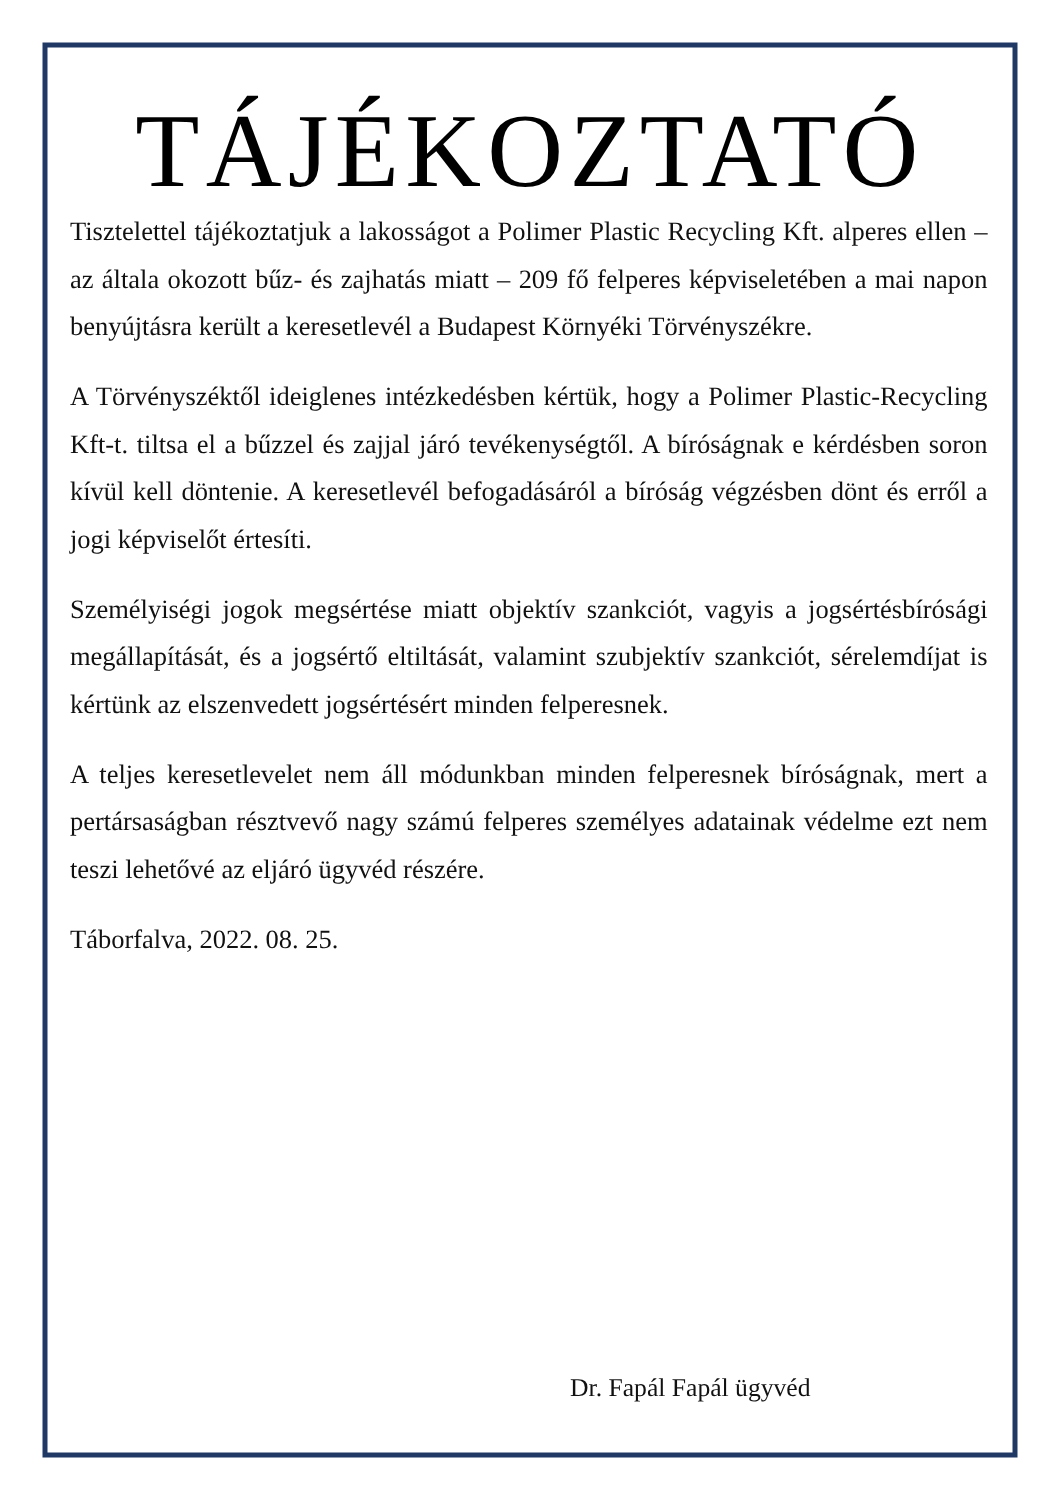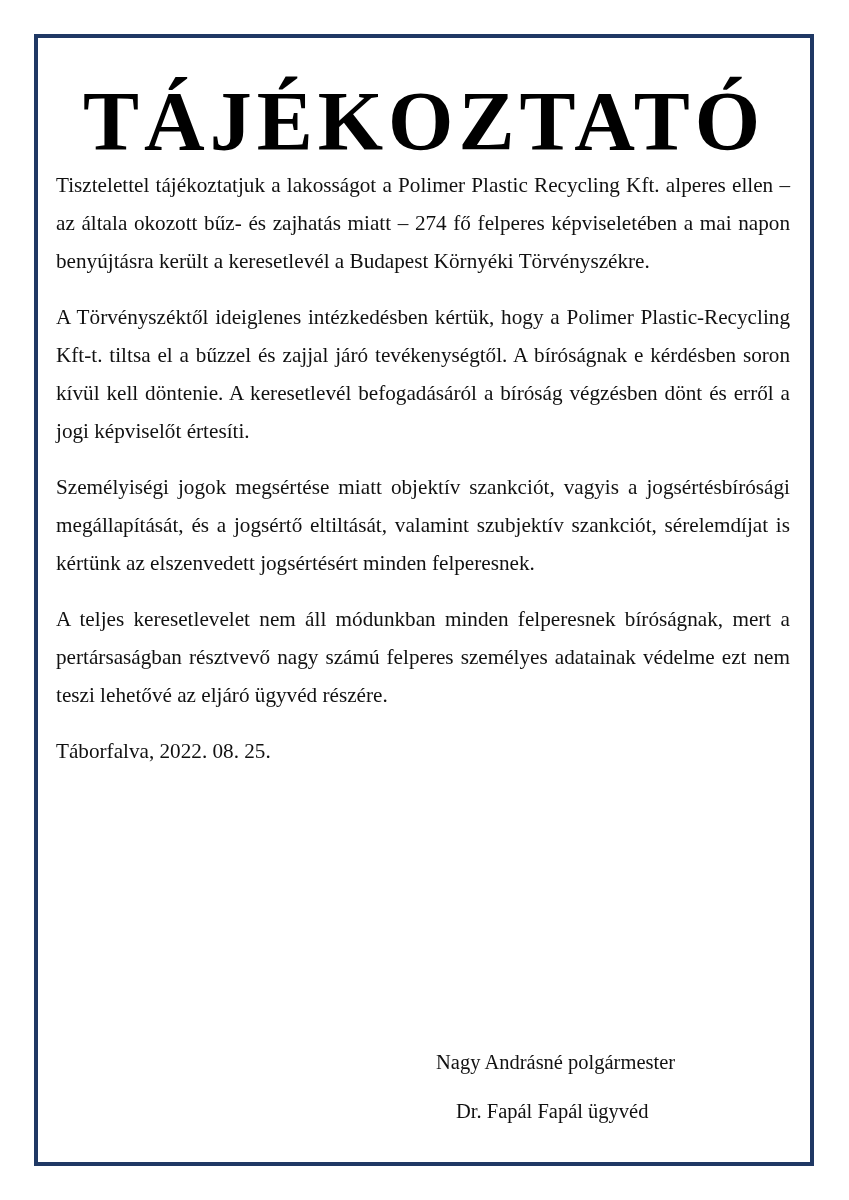--- a/index.html
+++ b/index.html
@@ -9,21 +9,21 @@
     left: 34px; top: 34px;
     width: 772px; height: 1124px;
     border: 4px solid #1f3864;
     background: #ffffff;
   }
   .title {
     position: absolute;
     left: 0; right: 0; top: 42px;
     text-align: center;
     font-family: "Liberation Serif", "DejaVu Serif", serif;
-    font-weight: bold;
+    font-weight: normal;
     font-size: 84px;
     letter-spacing: 5px;
     color: #000;
     line-height: 1;
   }
   .body-text {
     position: absolute;
     left: 18px; right: 20px; top: 128px;
     font-family: "Liberation Serif", "DejaVu Serif", serif;
     font-size: 21.2px;
@@ -44,22 +44,21 @@
   .sig1 { left: 398px; top: 1013px; }
   .sig2 { left: 418px; top: 1062px; }
 </style>
 </head>
 <body>
 
 <div class="frame">
   <div class="title">TÁJÉKOZTATÓ</div>
 
   <div class="body-text">
-    <p class="para">Tisztelettel tájékoztatjuk a lakosságot a Polimer Plastic Recycling Kft. alperes ellen – az általa okozott bűz- és zajhatás miatt – 274 fő felperes képviseletében a mai napon benyújtásra került a keresetlevél a Budapest Környéki Törvényszékre.</p>
+    <p class="para">Tisztelettel tájékoztatjuk a lakosságot a Polimer Plastic Recycling Kft. alperes ellen – az általa okozott bűz- és zajhatás miatt – 209 fő felperes képviseletében a mai napon benyújtásra került a keresetlevél a Budapest Környéki Törvényszékre.</p>
     <p class="para">A Törvényszéktől ideiglenes intézkedésben kértük, hogy a Polimer Plastic-Recycling Kft-t. tiltsa el a bűzzel és zajjal járó tevékenységtől. A bíróságnak e kérdésben soron kívül kell döntenie. A keresetlevél befogadásáról a bíróság végzésben dönt és erről a jogi képviselőt értesíti.</p>
     <p class="para">Személyiségi jogok megsértése miatt objektív szankciót, vagyis a jogsértésbírósági megállapítását, és a jogsértő eltiltását, valamint szubjektív szankciót, sérelemdíjat is kértünk az elszenvedett jogsértésért minden felperesnek.</p>
     <p class="para">A teljes keresetlevelet nem áll módunkban minden felperesnek bíróságnak, mert a pertársaságban résztvevő nagy számú felperes személyes adatainak védelme ezt nem teszi lehetővé az eljáró ügyvéd részére.</p>
     <p class="para date">Táborfalva, 2022. 08. 25.</p>
   </div>
 
-  <div class="sig sig1">Nagy Andrásné polgármester</div>
   <div class="sig sig2">Dr. Fapál Fapál ügyvéd</div>
 </div>
 
 </body></html>

